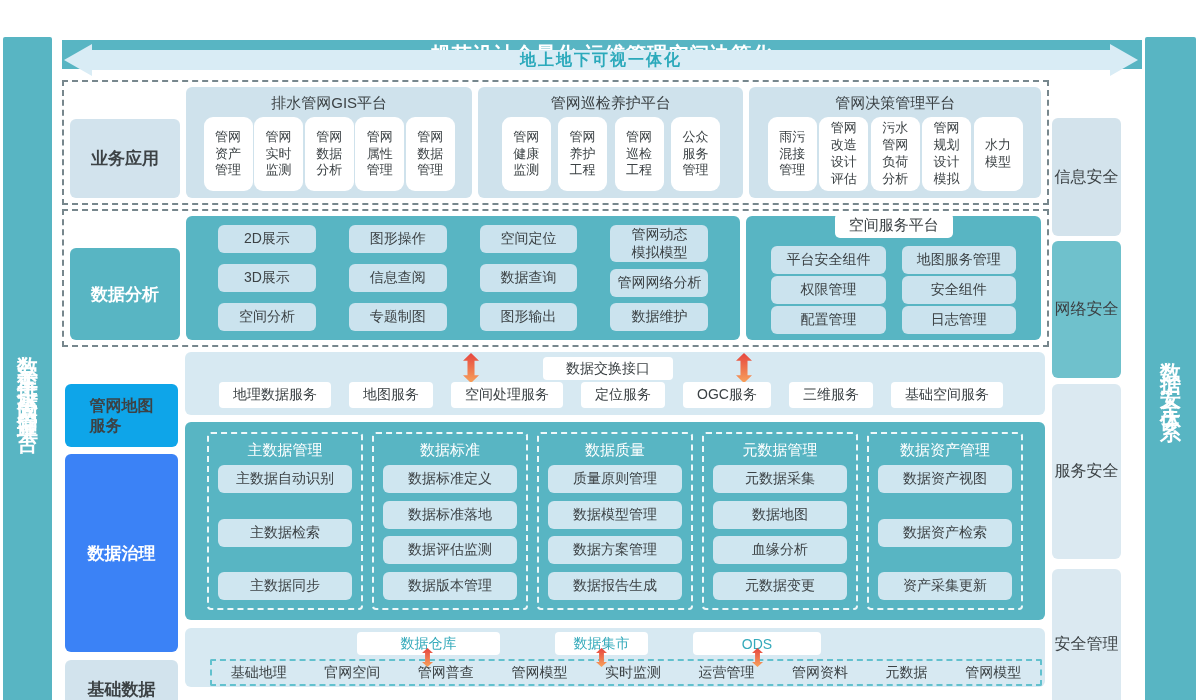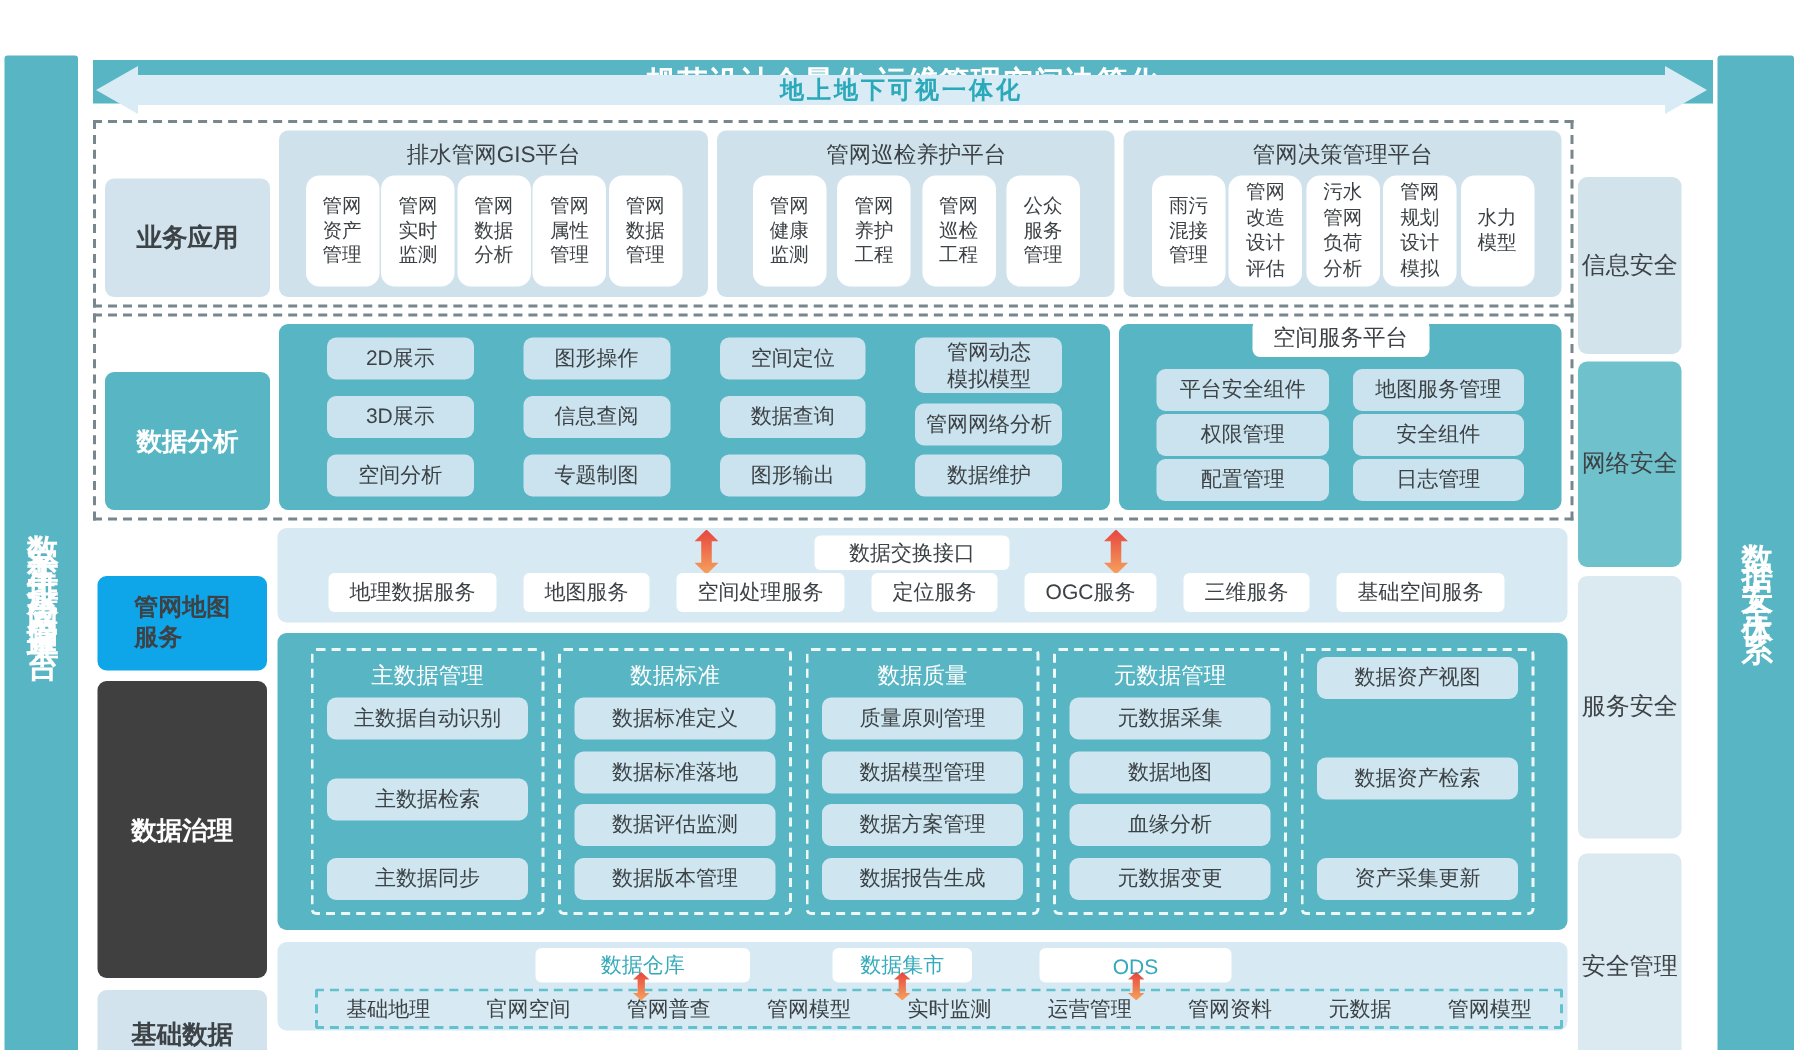--- a/index.html
+++ b/index.html
@@ -60,21 +60,21 @@
   .exchange{position:absolute;left:358px;top:5px;width:130px;height:23px;background:#fff;border-radius:4px;
             font-size:14px;display:flex;align-items:center;justify-content:center;}
   .svc-row{position:absolute;left:34px;right:42px;bottom:7px;height:26px;display:flex;justify-content:space-between;}
   .svc{background:#fff;border-radius:4px;padding:0 14px;font-size:14px;display:flex;align-items:center;white-space:nowrap;}
   .varrow{position:absolute;background:linear-gradient(180deg,#e6453f 0%,#f7a25c 100%);
           clip-path:polygon(50% 0%,100% 26%,72% 26%,72% 74%,100% 74%,50% 100%,0% 74%,28% 74%,28% 26%,0% 26%);}
   .varrow.big{width:16px;height:30px;top:1px;}
   .varrow.small{width:11px;height:19px;z-index:2;}
 
   
-  .row4-label{left:65px;top:422px;width:113px;height:198px;background:#404040;border-radius:6px;
+  .row4-label{left:65px;top:422px;width:113px;height:198px;background:#3b82f6;border-radius:6px;
               color:#fff;font-weight:bold;font-size:17px;}
   .row4-panel{left:185px;top:422px;width:860px;height:198px;background:#58b5c3;border-radius:6px;
               display:flex;gap:9px;padding:10px 22px;}
   .ggroup{flex:1;border:2px dashed rgba(255,255,255,.9);border-radius:4px;padding:4px 9px 8px;
           display:flex;flex-direction:column;}
   .gtitle{color:#fff;font-size:15px;text-align:center;padding:3px 0 5px;flex:none;}
   .gitems{flex:1;display:flex;flex-direction:column;justify-content:space-between;}
   .gbox{background:#cfe6f0;border-radius:6px;height:28px;font-size:14px;
         display:flex;align-items:center;justify-content:center;white-space:nowrap;}
 
@@ -267,20 +267,21 @@
     <div class="ggroup">
       <div class="gtitle">元数据管理</div>
       <div class="gitems">
         <div class="gbox">元数据采集</div>
         <div class="gbox">数据地图</div>
         <div class="gbox">血缘分析</div>
         <div class="gbox">元数据变更</div>
       </div>
     </div>
     <div class="ggroup">
+      <div class="gtitle">数据资产管理</div>
       <div class="gitems">
         <div class="gbox">数据资产视图</div>
         <div class="gbox">数据资产检索</div>
         <div class="gbox">资产采集更新</div>
       </div>
     </div>
   </div>
 
   <div class="abs row5-label center">基础数据</div>
   <div class="abs row5-panel">

